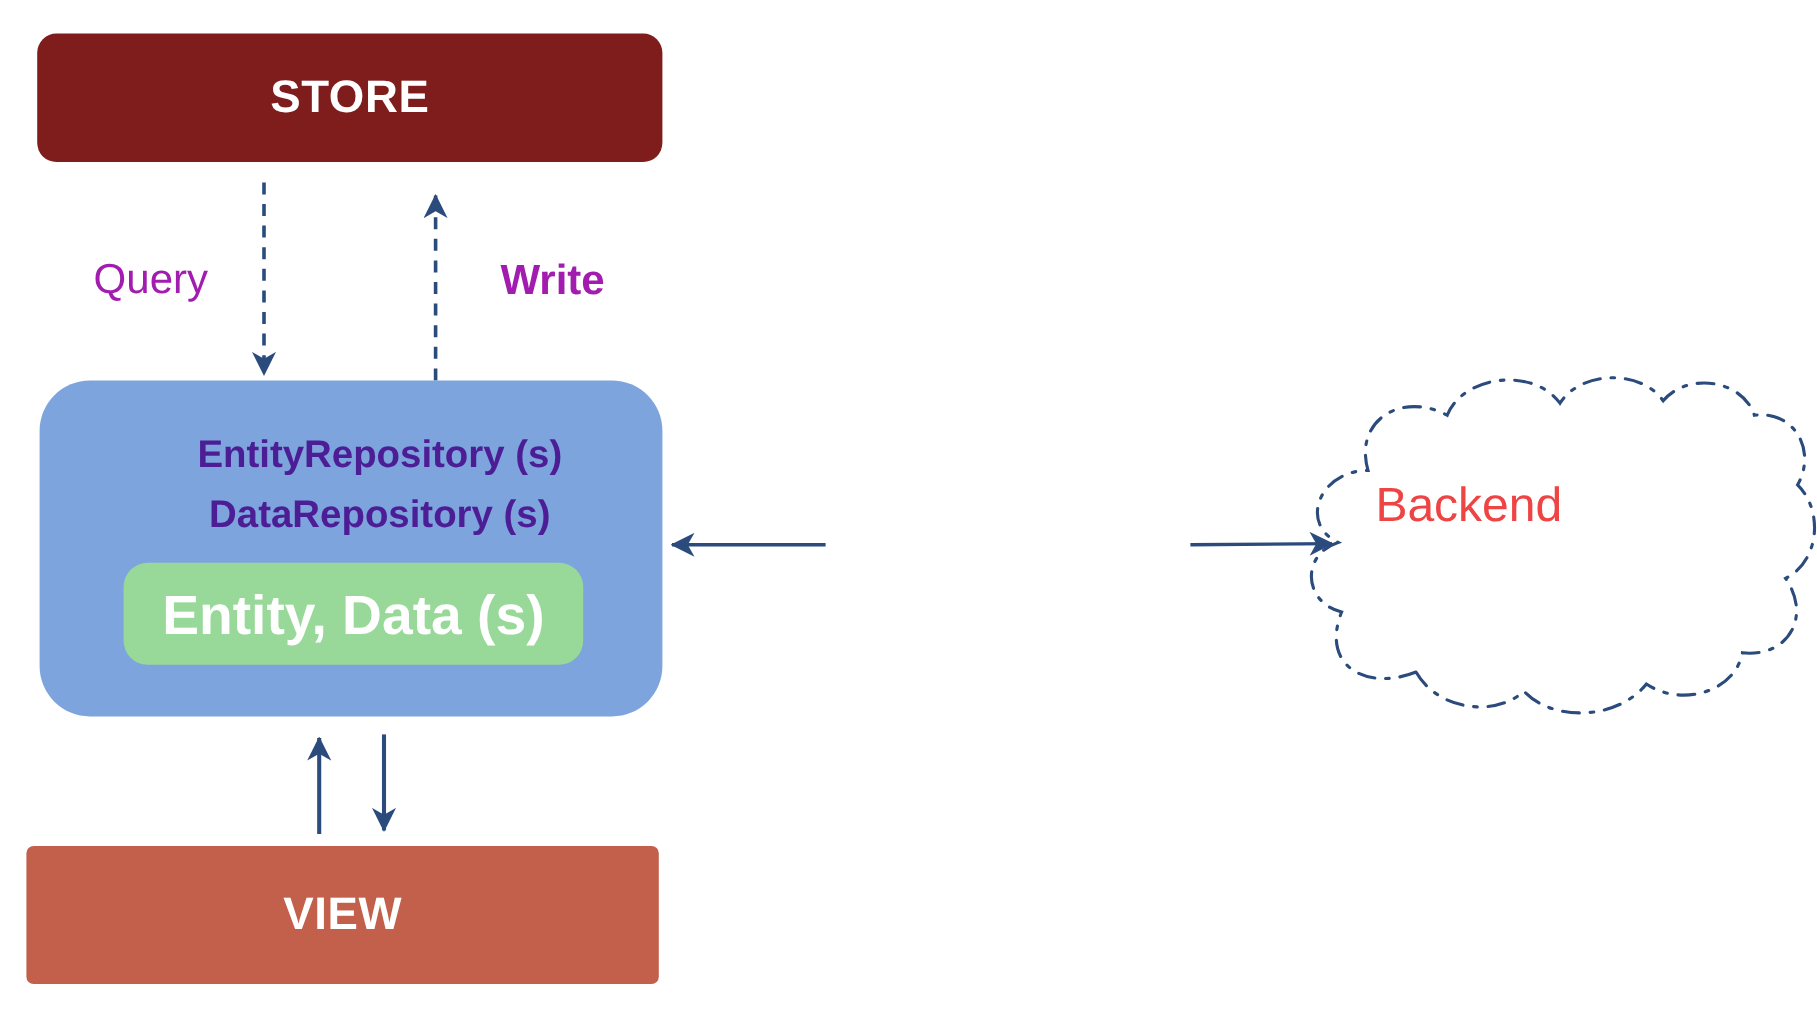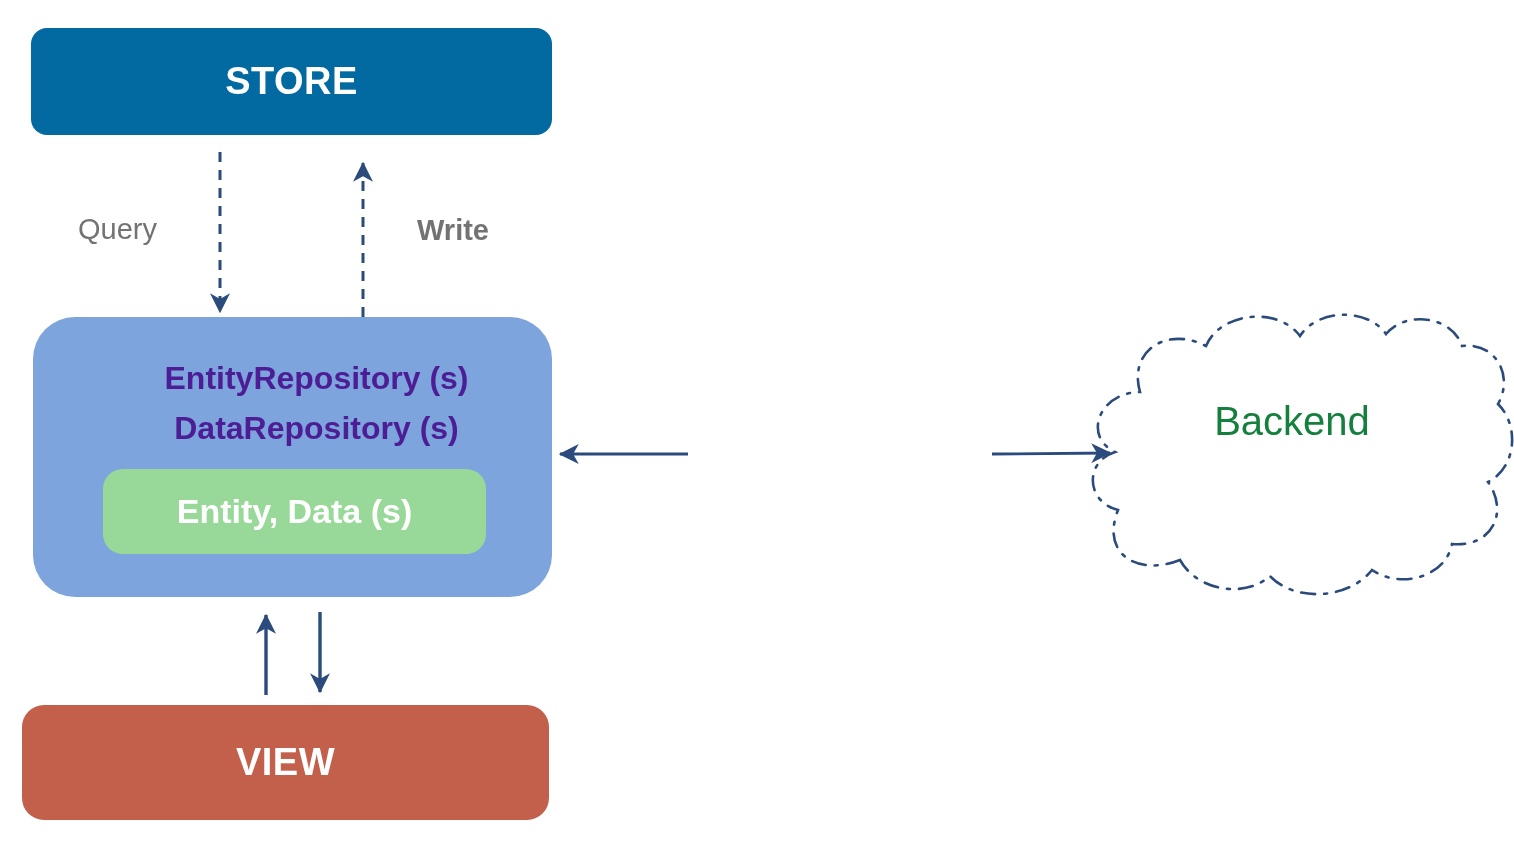--- a/index.html
+++ b/index.html
@@ -13,47 +13,47 @@
     stroke-dasharray:14 9 3 9;stroke-linecap:round;
   }
   .edge{fill:none;stroke:#2A4B7C;stroke-width:2.8;}
   .edge.dashed{stroke-dasharray:10 8;stroke-width:3;}
   .edge.thick{stroke-width:3.4;}
   .node{
     position:absolute;display:flex;align-items:center;justify-content:center;
     color:#ffffff;font-weight:700;
   }
   .store{
-    left:31px;top:28px;width:521px;height:107px;background:#0369a1;
+    left:31px;top:28px;width:521px;height:107px;background:#7f1d1d;
     border-radius:16px;font-size:38px;letter-spacing:.5px;
   }
   .repo{
     left:33px;top:317px;width:519px;height:280px;background:#7DA4DC;
     border-radius:42px;display:block;text-align:center;
     box-sizing:border-box;padding-top:36px;
   }
   .repo-line{font-size:32px;font-weight:700;line-height:50px;color:#4c1d95;padding-left:48px;}
   .entity{
     left:70px;top:152px;width:383px;height:85px;background:#98D99A;
-    border-radius:20px;font-size:34px;
+    border-radius:20px;font-size:46px;
   }
   .services{
     left:687px;top:412px;width:305px;height:84px;background:#DC3354;
     border-radius:18px;font-size:33px;
   }
   .view{
     left:22px;top:705px;width:527px;height:115px;background:#C2604B;
-    border-radius:22px;font-size:38px;letter-spacing:.5px;
+    border-radius:6px;font-size:38px;letter-spacing:.5px;
   }
-  .edge-label{position:absolute;font-size:29px;color:#737373;font-weight:400;}
+  .edge-label{position:absolute;font-size:35px;color:#a21caf;font-weight:400;}
   .query-label{left:78px;top:213px;}
   .write-label{left:417px;top:214px;font-weight:bold;}
   .cloud-text{
-    position:absolute;left:1132px;top:398px;width:320px;text-align:center;
-    font-size:40px;line-height:47px;color:#15803d;font-weight:400;
+    position:absolute;left:1064px;top:398px;width:320px;text-align:center;
+    font-size:40px;line-height:47px;color:#ef4444;font-weight:400;
   }
 </style>
 </head>
 <body>
 
 <div class="canvas">
 
   <svg class="edges-svg" width="1514" height="850" viewBox="0 0 1514 850">
     <defs>
       <marker id="ah" markerUnits="userSpaceOnUse" markerWidth="20" markerHeight="20" viewBox="0 0 16 16" refX="15" refY="8" orient="auto">

